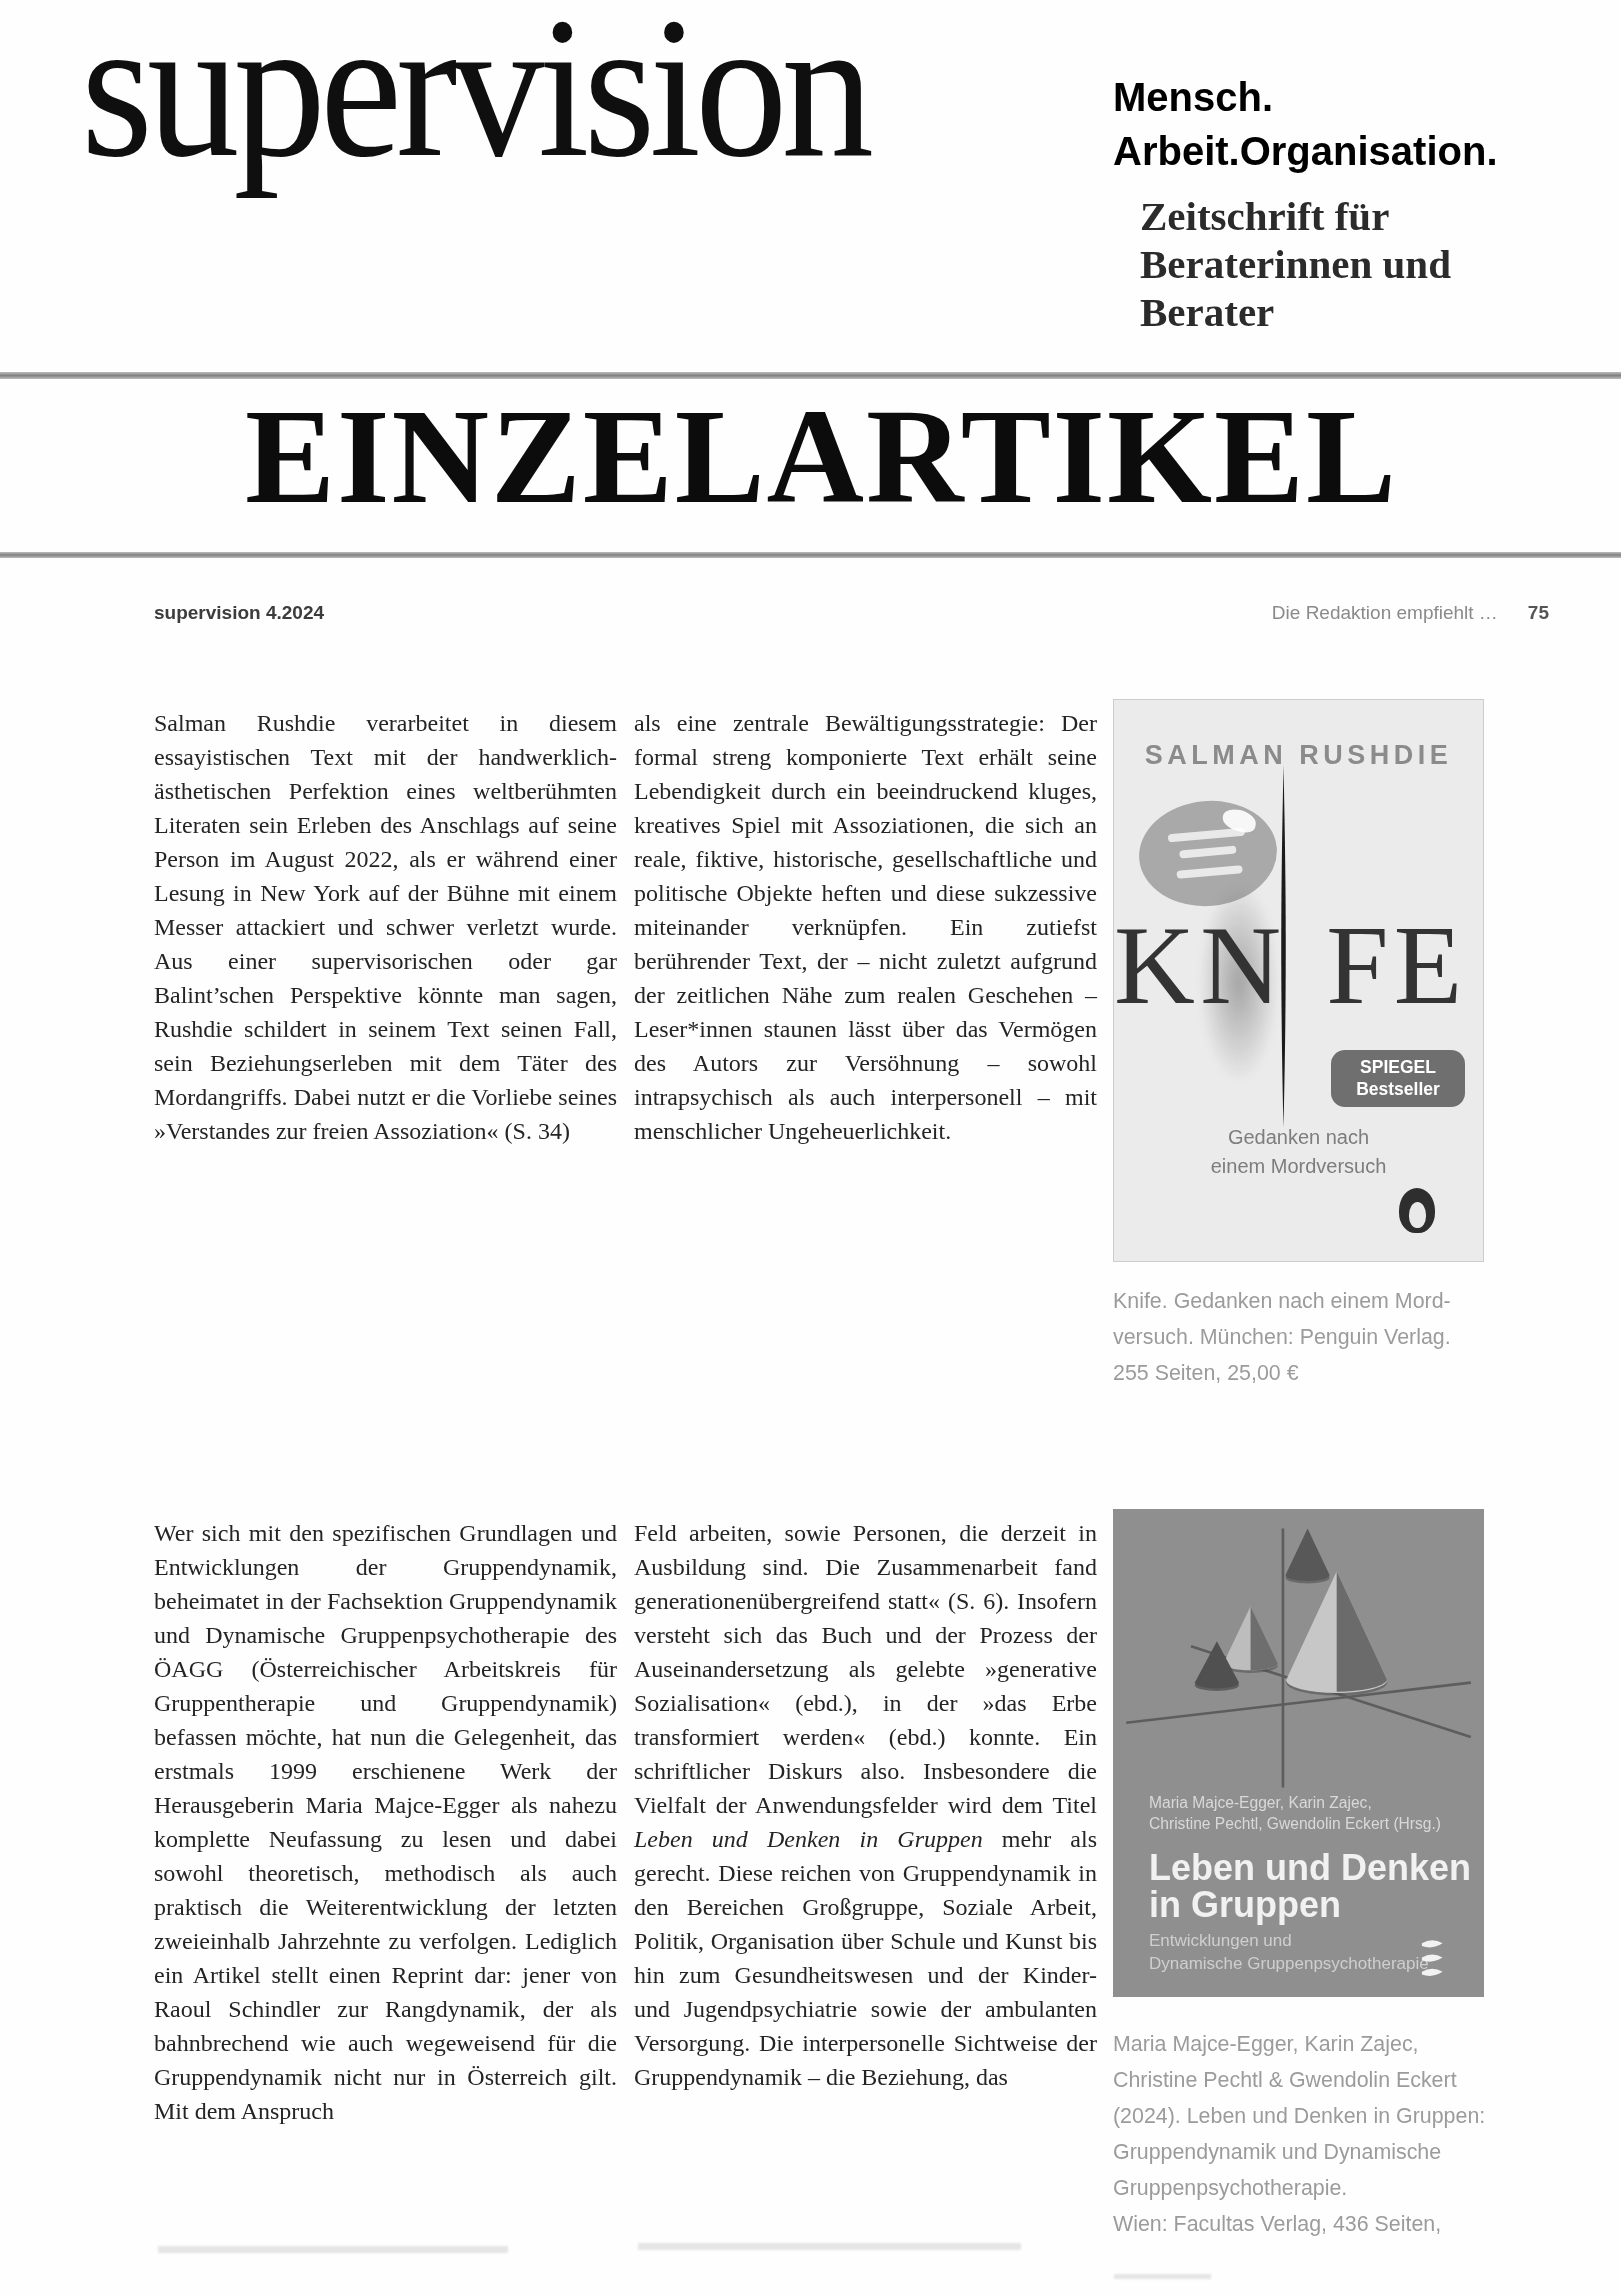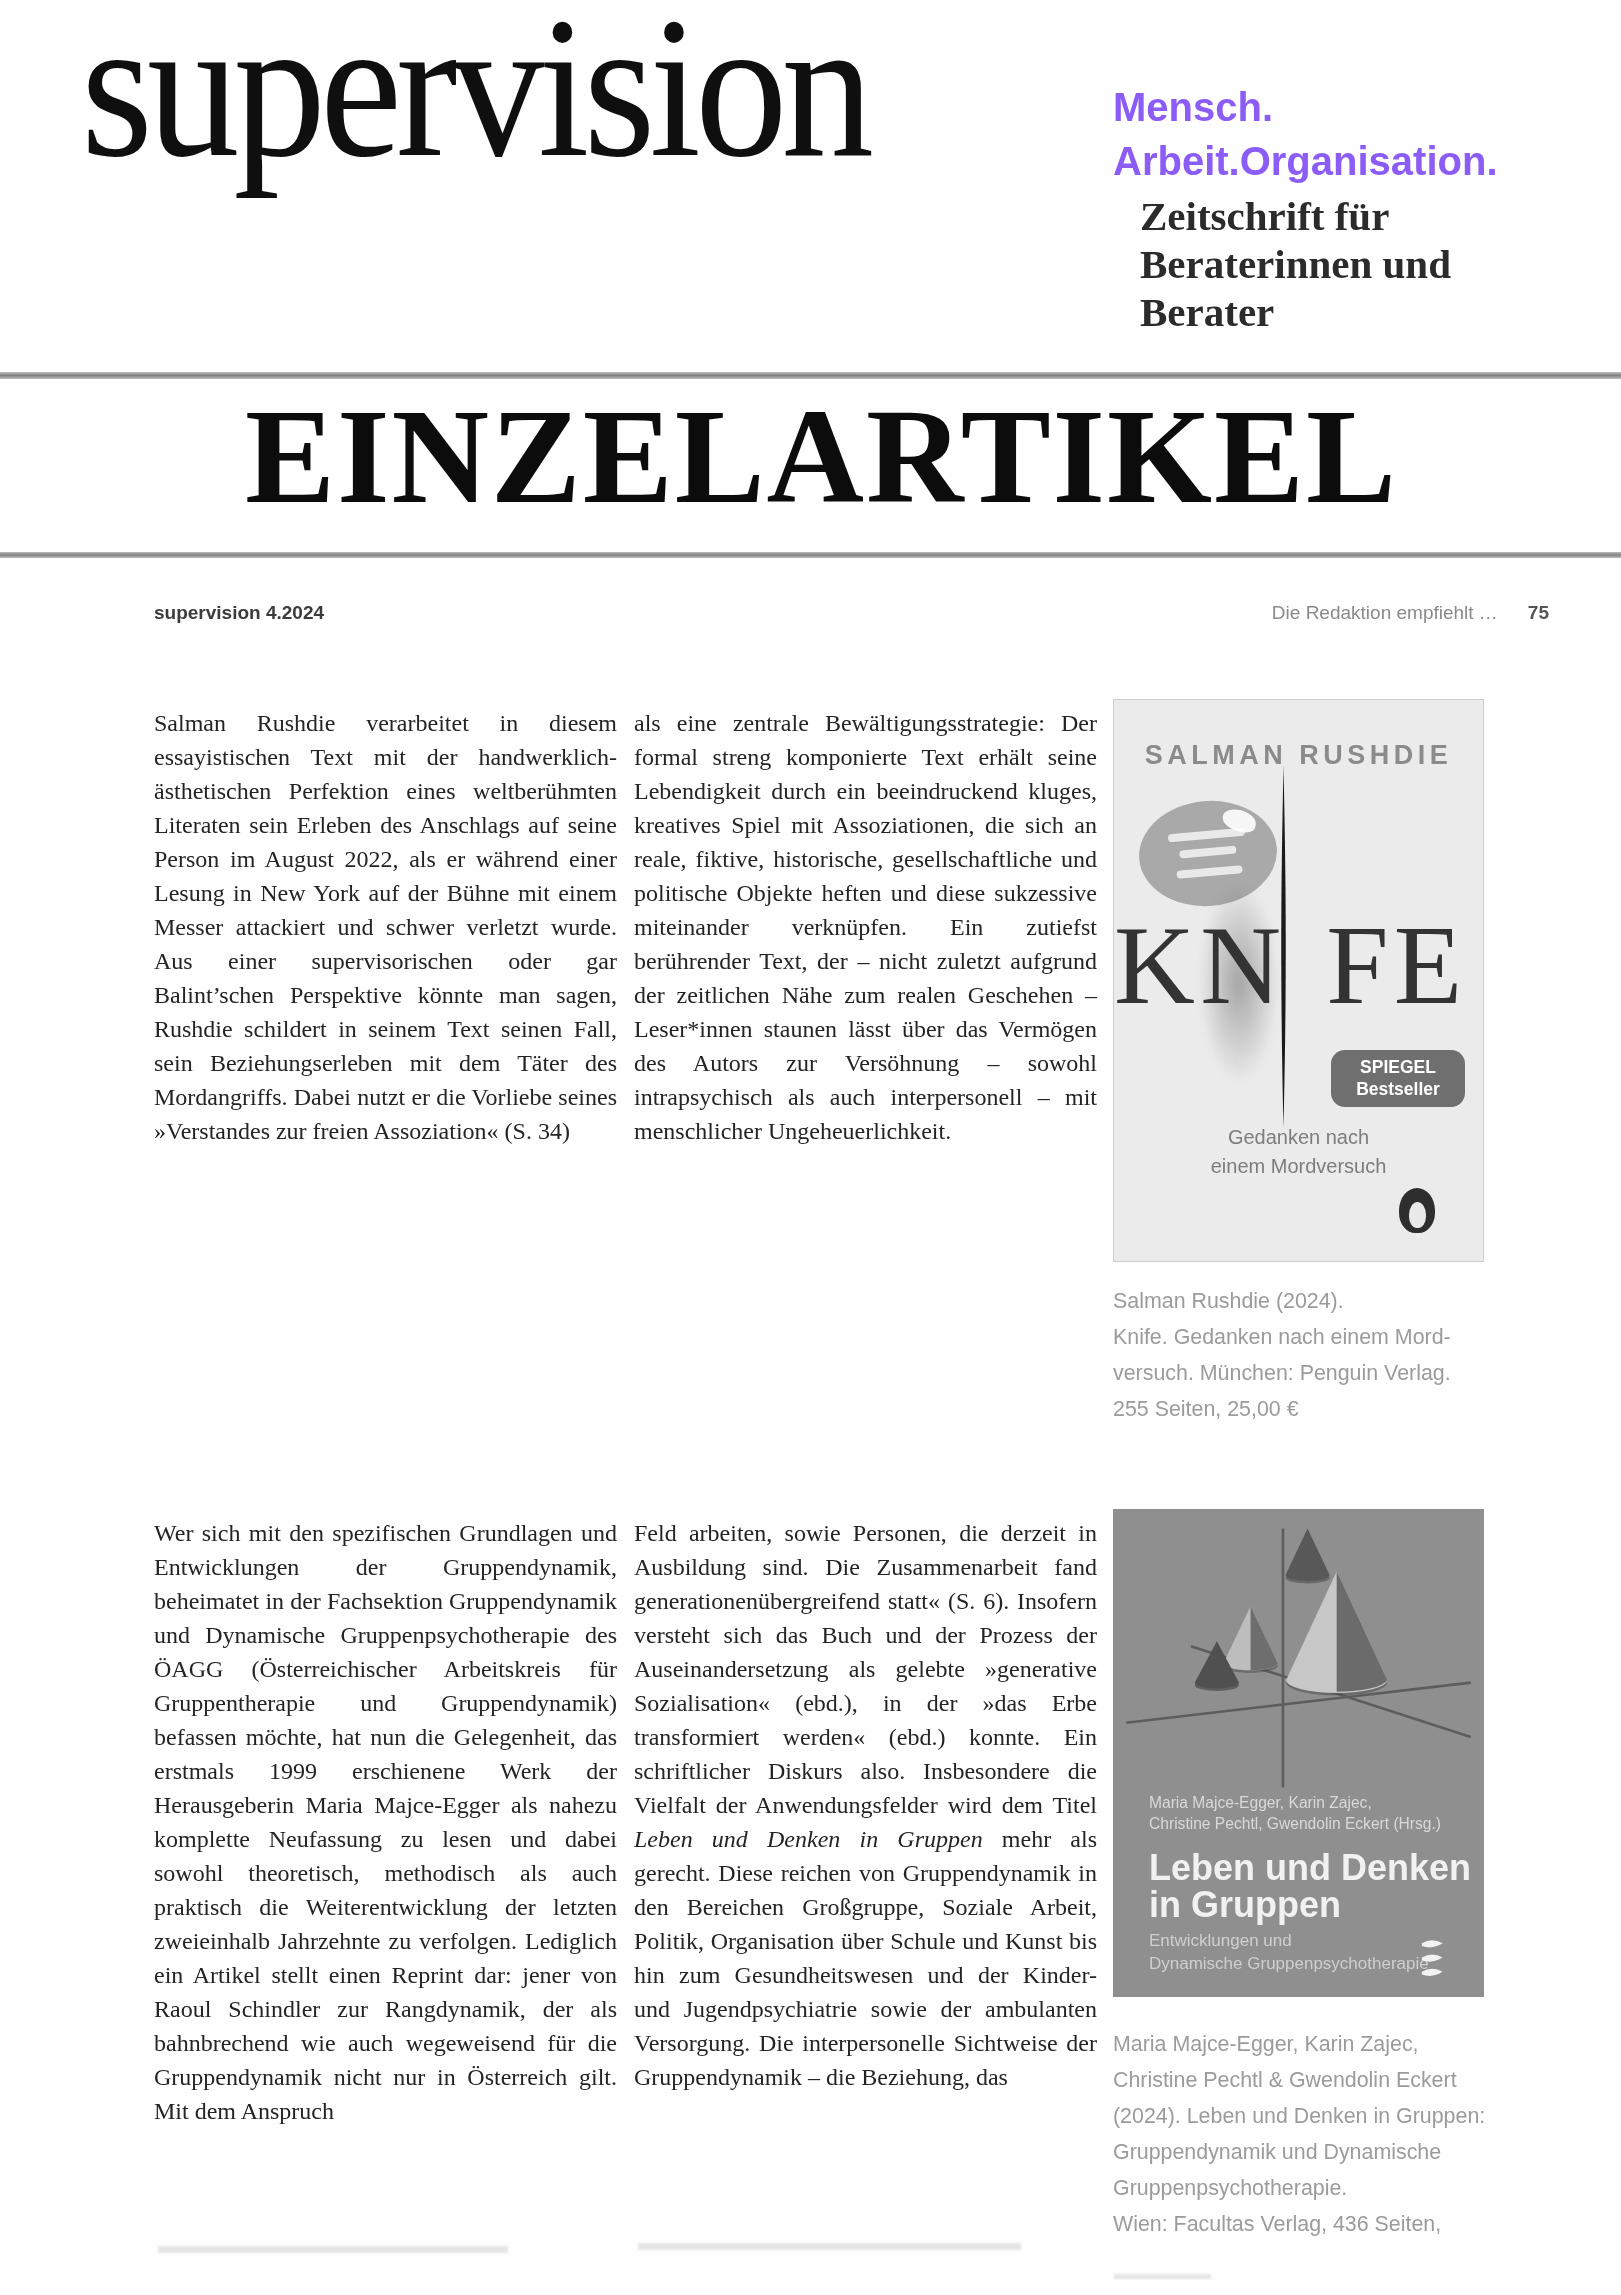--- a/index.html
+++ b/index.html
@@ -4,21 +4,21 @@
 <style>
   html,body{margin:0;padding:0;background:#ffffff;}
   .page{position:relative;width:1622px;height:2295px;background:#fefefe;overflow:hidden;
         font-family:"Liberation Serif", serif;color:#222;}
 
   
   .logo{position:absolute;left:81px;top:-13px;font-family:"Liberation Serif",serif;
         font-size:201px;line-height:1;font-weight:400;color:#0f0f0f;
         letter-spacing:-6.5px;transform:scaleX(.92);transform-origin:left top;white-space:nowrap;}
   .tagline-sans{position:absolute;left:1113px;top:70px;font-family:"Liberation Sans",sans-serif;
-        font-weight:bold;font-size:40px;line-height:54px;color:#8b5cf6;margin-top:10px;}
+        font-weight:bold;font-size:40px;line-height:54px;color:#000000;}
   .tagline-serif{position:absolute;left:1113px;top:192px;font-family:"Liberation Serif",serif;
         font-weight:bold;font-size:41px;line-height:48px;color:#2b2b2b;margin-left:27px;}
 
   
   .rule{position:absolute;left:0;width:1622px;background:linear-gradient(#bdbdbd,#828282 50%,#bdbdbd);}
   .rule1{top:372px;height:6.5px;}
   .rule2{top:552px;height:5.8px;}
   .banner{position:absolute;left:245px;top:389px;font-family:"Liberation Serif",serif;
         font-weight:bold;font-size:135px;line-height:1;color:#0c0c0c;letter-spacing:1.9px;white-space:nowrap;}
 
@@ -144,21 +144,20 @@
       <span>Bestseller</span>
     </div>
     <div class="subtitle">
       <div>Gedanken nach</div>
       <div>einem Mordversuch</div>
     </div>
     <div class="penguin"></div>
   </div>
 
   <div class="caption cap1">
-    <div>Salman Rushdie (2024).</div>
     <div>Knife. Gedanken nach einem Mord-</div>
     <div>versuch. München: Penguin Verlag.</div>
     <div>255 Seiten, 25,00 €</div>
   </div>
 
   <div class="body-col c1 r2">Wer sich mit den spezifischen Grundlagen und Entwicklungen der Gruppendynamik, beheimatet in der Fachsektion Gruppendynamik und Dynamische Gruppenpsychotherapie des ÖAGG (Österreichischer Arbeitskreis für Gruppentherapie und Gruppendynamik) befassen möchte, hat nun die Gelegenheit, das erstmals 1999 erschienene Werk der Herausgeberin Maria Majce-Egger als nahezu komplette Neufassung zu lesen und dabei sowohl theoretisch, methodisch als auch praktisch die Weiterentwicklung der letzten zweieinhalb Jahrzehnte zu verfolgen. Lediglich ein Artikel stellt einen Reprint dar: jener von Raoul Schindler zur Rangdynamik, der als bahnbrechend wie auch wegeweisend für die Gruppendynamik nicht nur in Österreich gilt. Mit dem Anspruch</div>
   <div class="body-col c2 r2"><span>Feld arbeiten, sowie Personen, die derzeit in Ausbildung sind. Die Zusammenarbeit fand generationenübergreifend statt« (S. 6). Insofern versteht sich das Buch und der Prozess der Auseinandersetzung als gelebte »generative Sozialisation« (ebd.), in der »das Erbe transformiert werden« (ebd.) konnte. Ein schriftlicher Diskurs also. Insbesondere die Vielfalt der Anwendungsfelder wird dem Titel </span><span class="it">Leben und Denken in Gruppen</span><span> mehr als gerecht. Diese reichen von Gruppendynamik in den Bereichen Großgruppe, Soziale Arbeit, Politik, Organisation über Schule und Kunst bis hin zum Gesundheitswesen und der Kinder- und Jugendpsychiatrie sowie der ambulanten Versorgung. Die interpersonelle Sichtweise der Gruppendynamik – die Beziehung, das</span></div>
 
   <div class="cover2">
     <svg class="art" width="371" height="285" viewBox="0 0 572 440">

